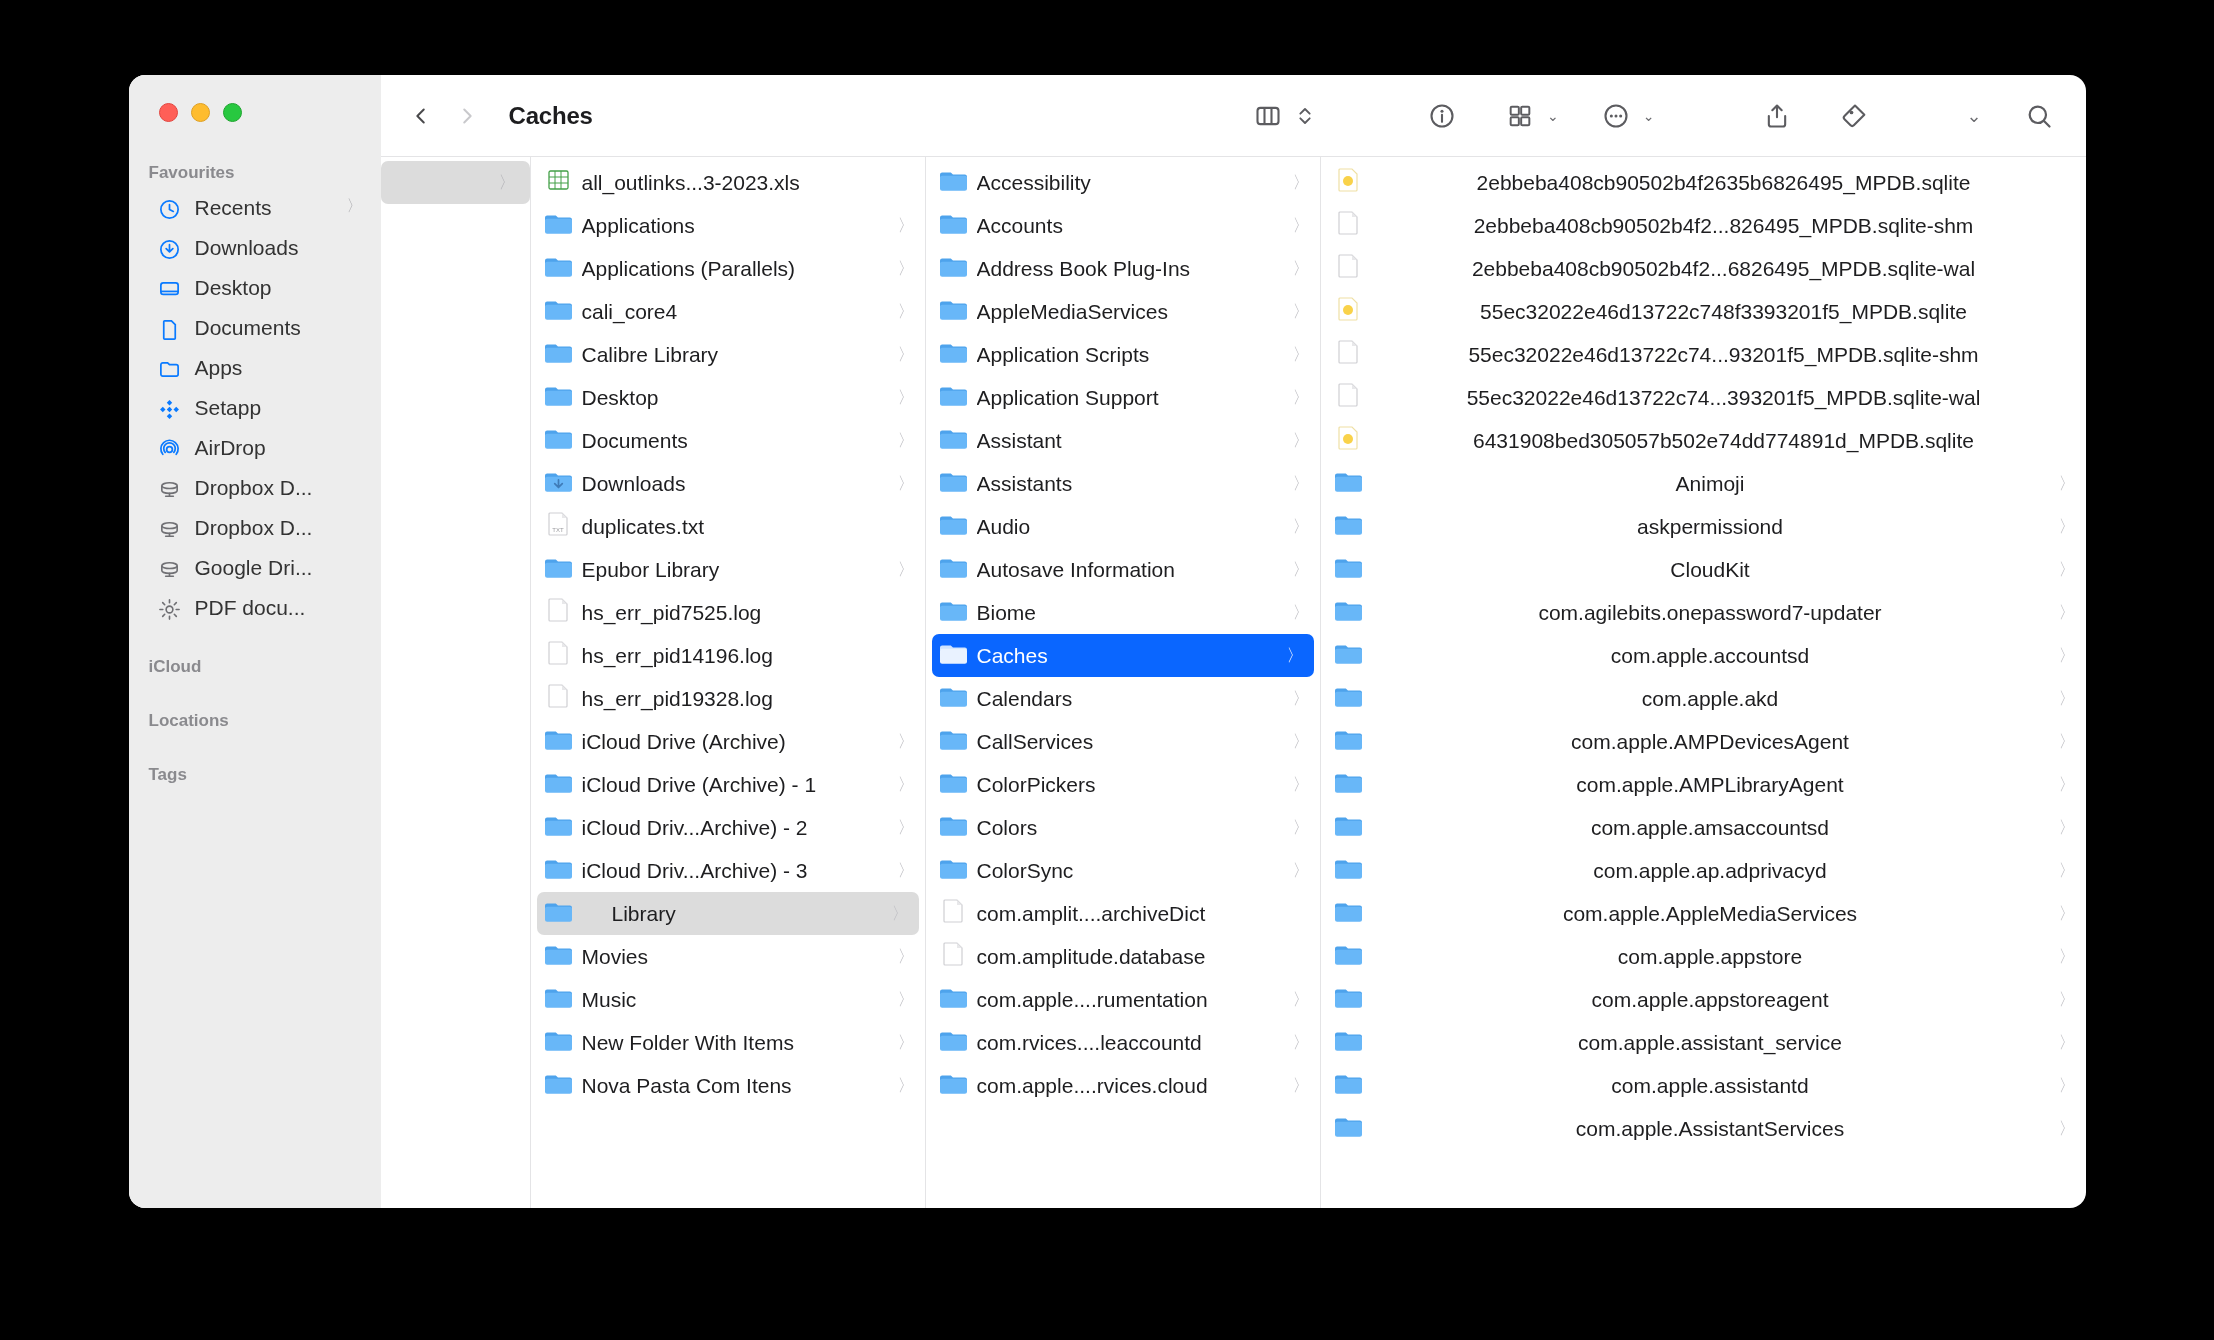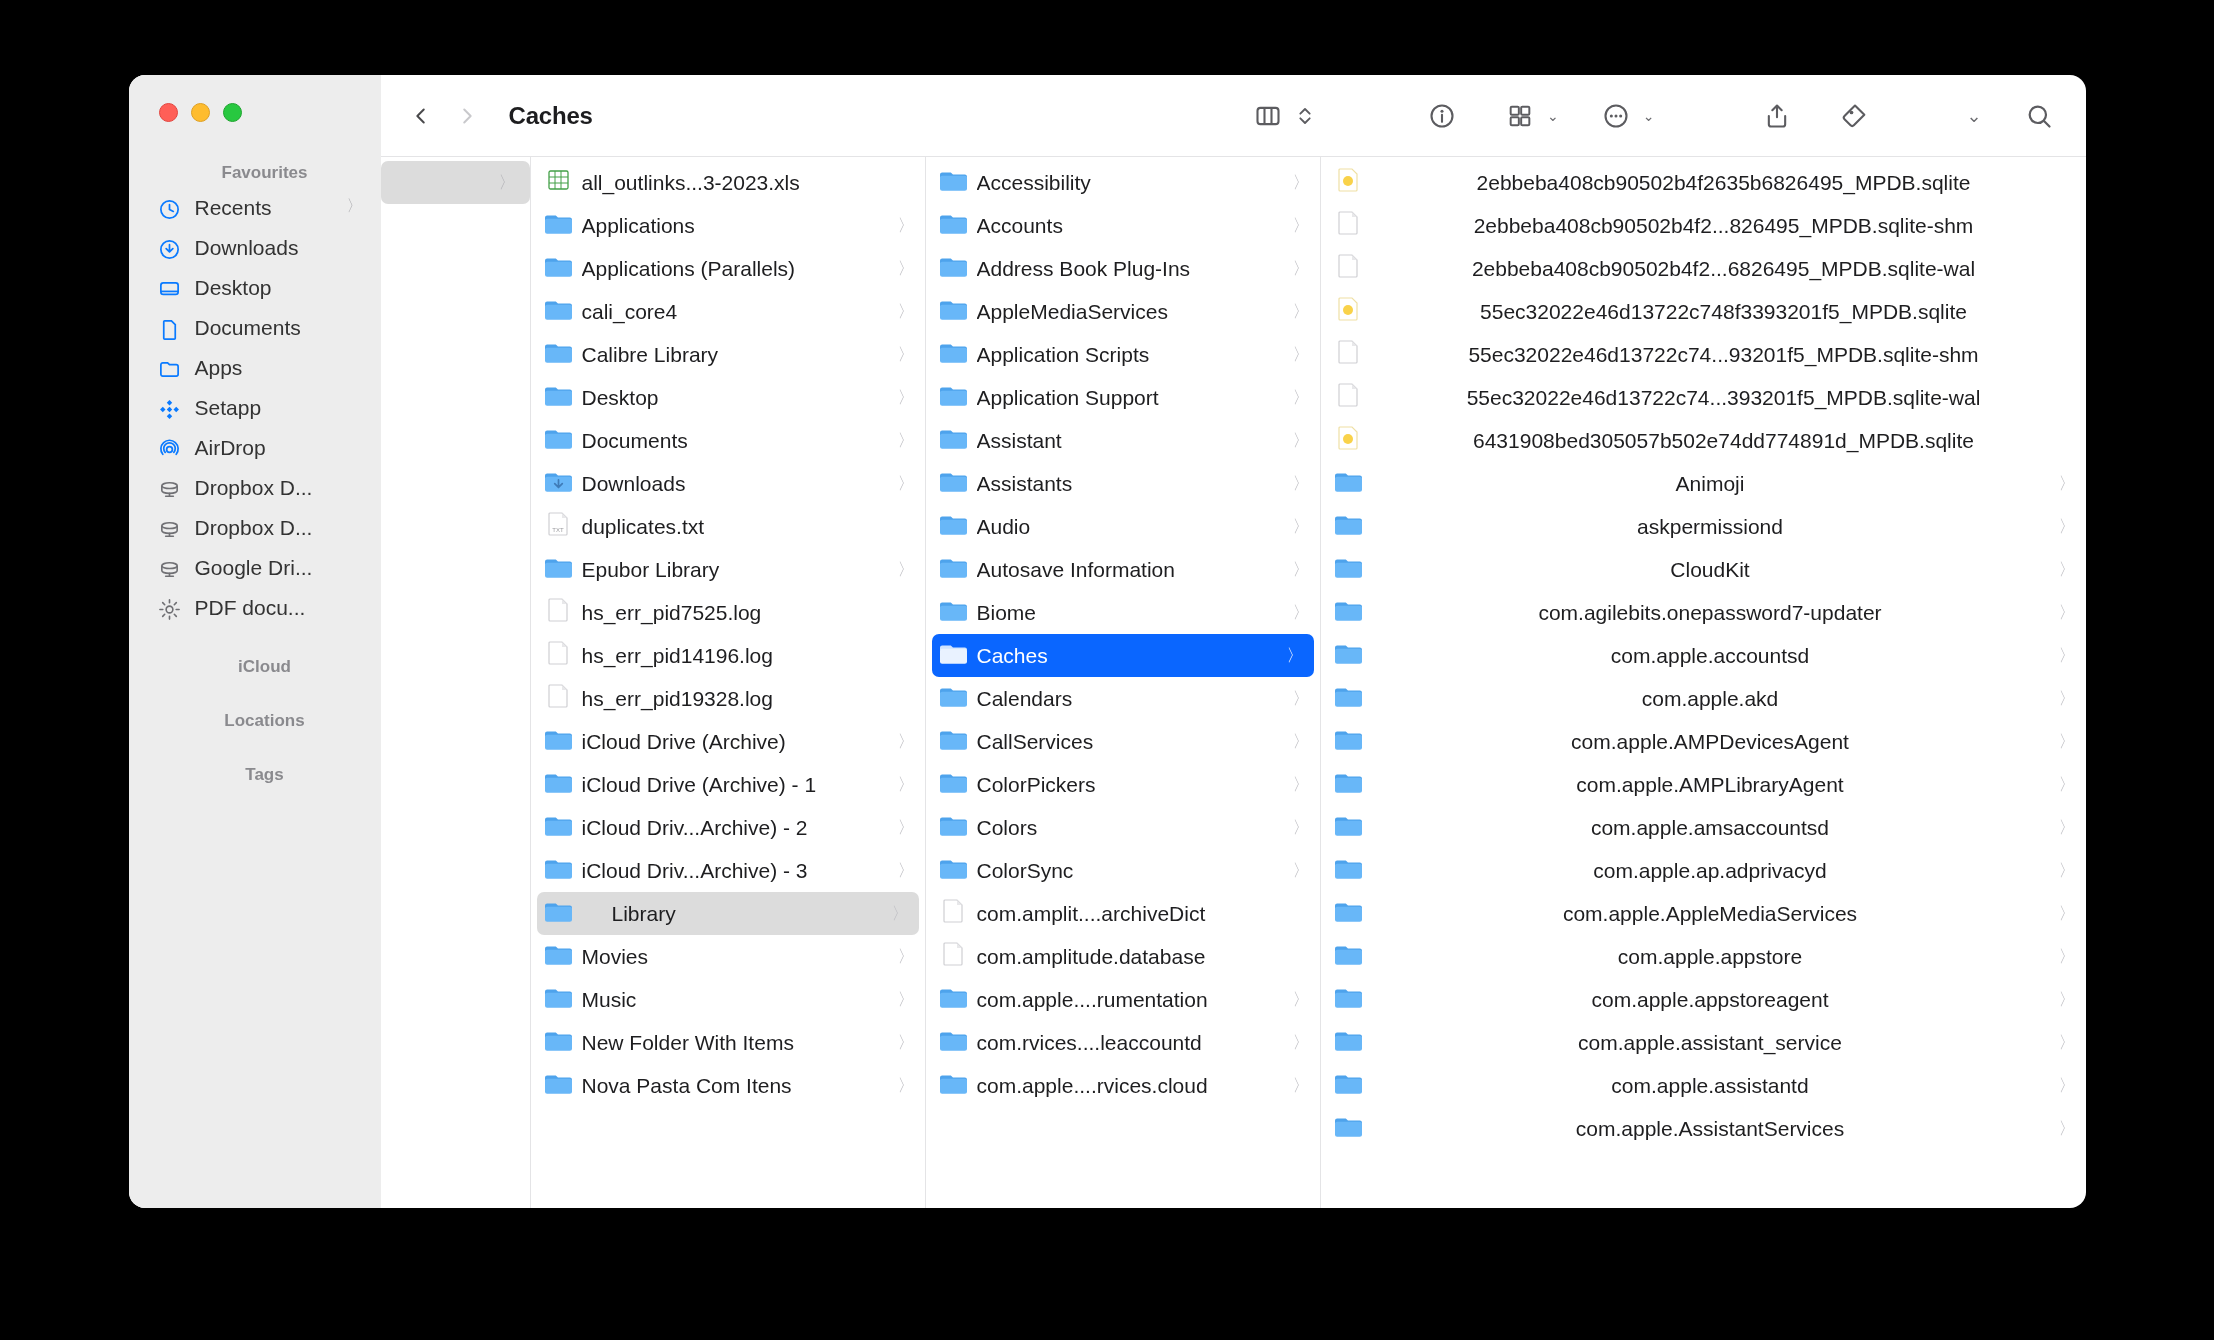--- a/index.html
+++ b/index.html
@@ -43,21 +43,20 @@
   }
   .tl-close { background:#ff5f57; border:1px solid #e24640; }
   .tl-min   { background:#febc2e; border:1px solid #dfa023; }
   .tl-max   { background:#28c840; border:1px solid #1fa52f; }
 
   .side-group-title {
     font-size: 17px;
     font-weight: 600;
     color: #8a8a8e;
     padding: 28px 0 6px 20px;
-    text-align: center;
   }
   .side-item {
     display: flex;
     align-items: flex-start;
     gap: 12px;
     padding: 7px 12px 7px 20px;
     color: #333;
     font-size: 21px;
     border-radius: 8px;
     margin: 0 8px;

